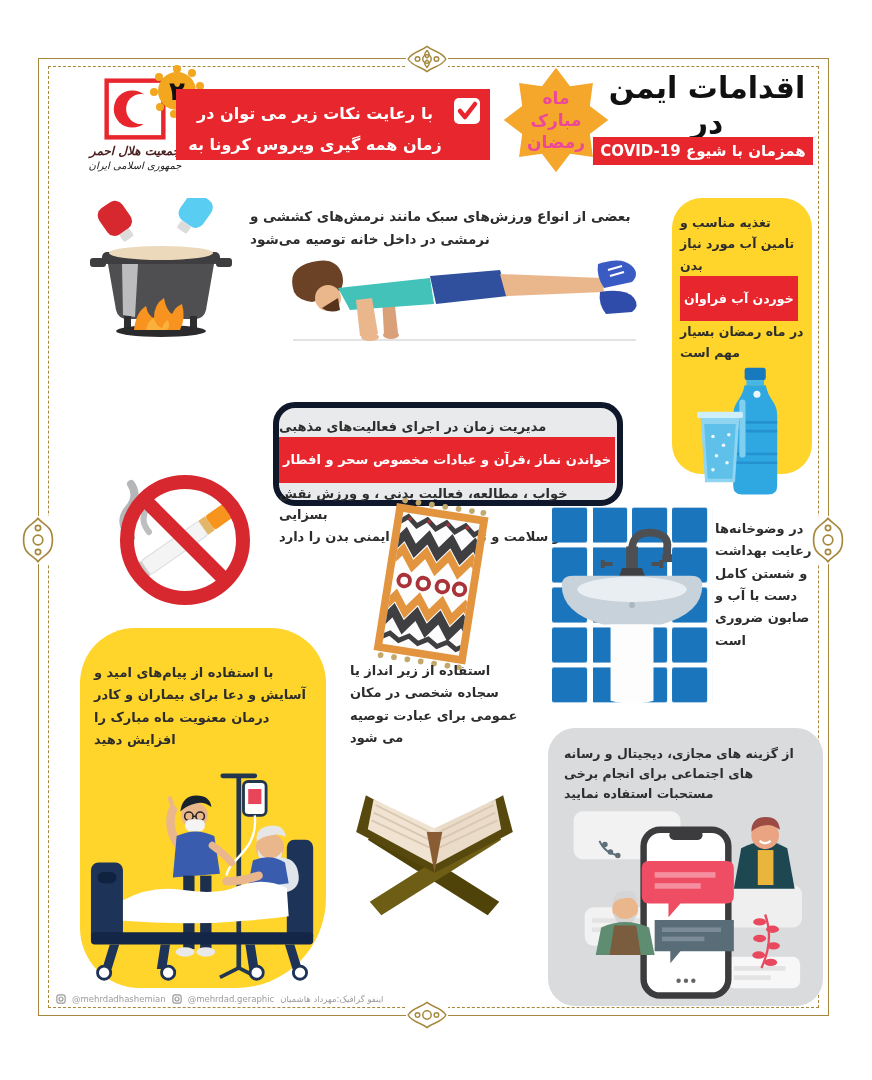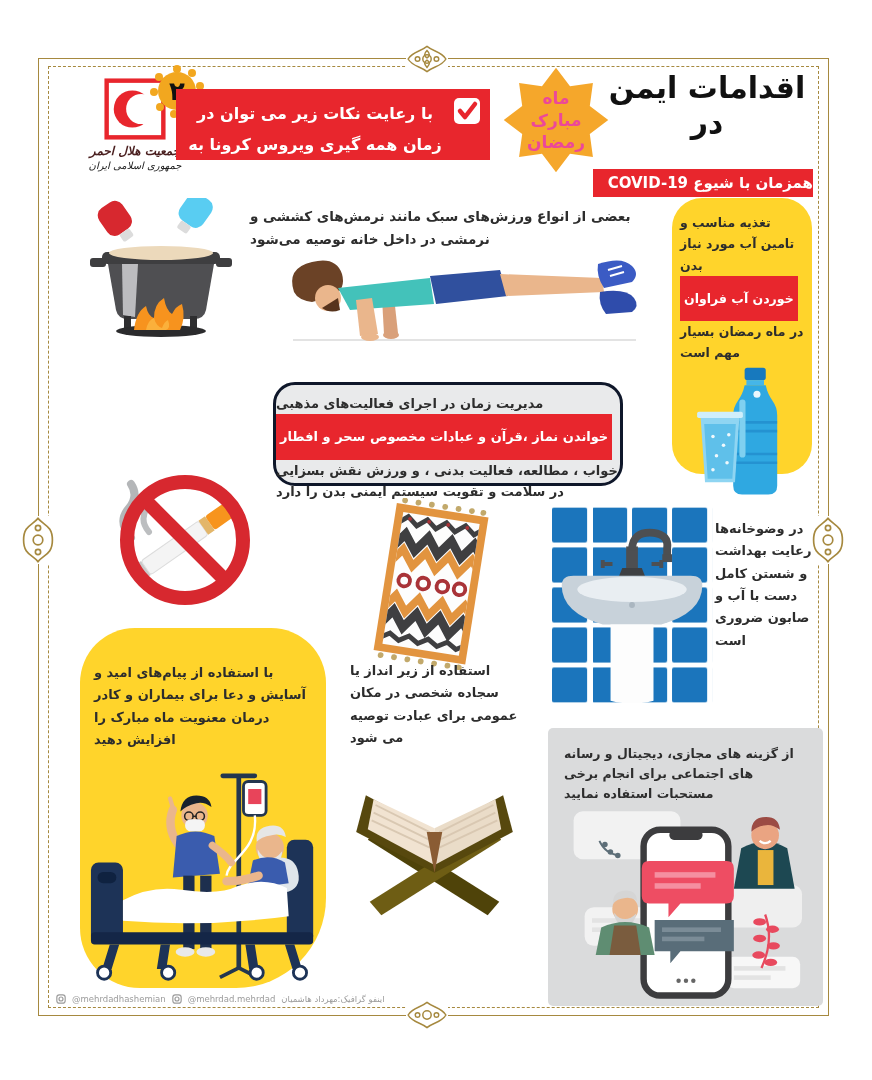--- a/index.html
+++ b/index.html
@@ -8,22 +8,22 @@
   .abs{position:absolute;}
   .frame-outer{position:absolute;left:38px;top:58px;width:789px;height:956px;
                border:1.5px solid #a6893f;}
   .frame-inner{position:absolute;left:48px;top:66px;width:769px;height:940px;
                border:1px dashed #a6893f;}
   .orn{position:absolute;width:42px;height:30px;background:#fff;}
   .sec-text{direction:rtl;font-weight:bold;color:#2d2d2d;text-align:left;
             line-height:1.72;font-size:13px;}
   .hl{background:#e8262d;color:#fff;padding:12px 4px;display:inline-block;}
   .title{font-size:30px;font-weight:900;color:#111;direction:rtl;text-align:center;letter-spacing:-.5px;}
-  .covid-banner{background:#e8262d;color:#fff;direction:rtl;
-                font-weight:bold;font-size:15px;line-height:28px;margin-top:32px;}
+  .covid-banner{background:#e8262d;color:#fff;direction:rtl;text-align:center;
+                font-weight:bold;font-size:15px;line-height:28px;}
   .intro-banner{background:#e8262d;color:#fff;direction:rtl;text-align:center;
                 font-weight:bold;font-size:16px;line-height:1.95;
                 padding:9px 46px 9px 10px;box-sizing:border-box;}
   .star-text{position:absolute;inset:0;display:flex;align-items:center;justify-content:center;
              direction:rtl;text-align:center;font-weight:900;font-size:17px;line-height:1.3;color:#ec4899;}
   .yellow-box{background:#ffd42b;}
   .gray-box{background:#e9eaeb;}
   .logo-cal{font-family:"DejaVu Serif",serif;font-style:italic;direction:rtl;text-align:center;}
   .credits{display:flex;align-items:center;gap:6px;font-size:8.5px;color:#9b9b9b;direction:ltr;}
 </style>
@@ -179,21 +179,21 @@
     <polygon points="44,66 60,66 57,119 45,117" fill="#bcbcbf"></polygon>
     <rect x="24" y="54" width="118" height="12" rx="5" fill="#3e3e40"></rect>
     <ellipse cx="83" cy="55" rx="52" ry="7" fill="#ecd9bb"></ellipse>
     <rect x="46" y="118" width="7" height="14" fill="#2e2e30"></rect>
     <rect x="112" y="118" width="7" height="14" fill="#2e2e30"></rect>
     <ellipse cx="83" cy="133" rx="45" ry="6" fill="#2b2b2d"></ellipse>
     <path d="M56,132 q2,-18 12,-24 q2,10 8,12 q0,-14 10,-20 q2,12 8,16 q4,-8 10,-10 q4,14 -2,26 z" fill="#f7931e"></path>
     <path d="M68,132 q2,-10 8,-12 q2,8 8,10 q2,-6 6,-8 q3,8 -2,10z" fill="#fbb03b"></path>
   </svg>
 
-  <div class="abs gray-box" style="left:273px;top:382px;width:350px;height:104px;border-radius:22px;border:3px solid #0f172a;box-sizing:border-box;">
+  <div class="abs gray-box" style="left:273px;top:402px;width:350px;height:104px;border-radius:22px;border:6px solid #0f172a;box-sizing:border-box;">
     <div class="sec-text" style="padding-top:8px;line-height:1.65;">
       <span>مدیریت زمان در اجرای فعالیت‌های مذهبی</span><br>
       <span class="hl">خواندن نماز ،قرآن و عبادات مخصوص سحر و افطار</span><br>
       <span>خواب ، مطالعه، فعالیت بدنی ، و ورزش نقش بسزایی</span><br>
       <span>در سلامت و تقویت سیستم ایمنی بدن را دارد</span>
     </div>
   </div>
 
   <svg class="abs" style="left:95px;top:452px;" width="162" height="162" viewBox="0 0 162 162">
     <path d="M36,86 q-14,-16 -2,-30 q10,-12 2,-24" stroke="#a7a9ac" stroke-width="8" fill="none" stroke-linecap="round" opacity=".85"></path>
@@ -327,21 +327,21 @@
     <polygon points="95,100 176,58 166,20 95,58" fill="#57480e"></polygon>
     <polygon points="95,92 26,55 32,24 95,54" fill="#f1e3d1"></polygon>
     <polygon points="95,92 164,55 158,24 95,54" fill="#eadcc8"></polygon>
     <g stroke="#d9c8b2" stroke-width="2" fill="none">
       <path d="M90,58 L34,30 M90,66 L32,38 M90,74 L30,46"></path>
       <path d="M100,58 L156,30 M100,66 L158,38 M100,74 L160,46"></path>
     </g>
     <polygon points="95,100 87,58 103,58" fill="#8a5c34"></polygon>
   </svg>
 
-  <div class="abs" style="left:548px;top:728px;width:275px;height:278px;border-radius:5px;background:#dadbdc;overflow:hidden;">
+  <div class="abs" style="left:548px;top:728px;width:275px;height:278px;border-radius:27px;background:#dadbdc;overflow:hidden;">
     <div class="sec-text" style="padding:16px 16px 0 16px;font-size:12.5px;line-height:1.6;">از گزینه های مجازی، دیجیتال و رسانه های اجتماعی برای انجام برخی مستحبات استفاده نمایید</div>
     <svg width="275" height="198" viewBox="0 0 275 215" style="display:block;">
       <rect x="16" y="8" width="116" height="52" rx="10" fill="#f2f2f2"></rect>
       <rect x="162" y="88" width="102" height="46" rx="10" fill="#efefef"></rect>
       <rect x="28" y="112" width="86" height="42" rx="10" fill="#f2f2f2"></rect>
       <rect x="182" y="166" width="80" height="34" rx="8" fill="#f7f7f7"></rect>
       <g fill="#e3e3e3">
         <rect x="36" y="124" width="60" height="5"></rect>
           <rect x="36" y="134" width="44" height="5"></rect>
         <rect x="190" y="176" width="56" height="5"></rect>
@@ -395,17 +395,17 @@
   <div class="abs credits" style="left:56px;top:994px;">
     <svg width="10" height="10" viewBox="0 0 12 12">
       <rect x="1" y="1" width="10" height="10" rx="3" fill="none" stroke="#9b9b9b" stroke-width="1.4"></rect>
       <circle cx="6" cy="6" r="2.4" fill="none" stroke="#9b9b9b" stroke-width="1.4"></circle>
     </svg>
     <span>@mehrdadhashemian</span>
     <svg width="10" height="10" viewBox="0 0 12 12">
       <rect x="1" y="1" width="10" height="10" rx="3" fill="none" stroke="#9b9b9b" stroke-width="1.4"></rect>
       <circle cx="6" cy="6" r="2.4" fill="none" stroke="#9b9b9b" stroke-width="1.4"></circle>
     </svg>
-    <span>@mehrdad.mehrdad</span>
+    <span>@mehrdad.geraphic</span>
     <span style="direction:rtl;">اینفو گرافیک:مهرداد هاشمیان</span>
   </div>
 
 </div>
 
 </body></html>

